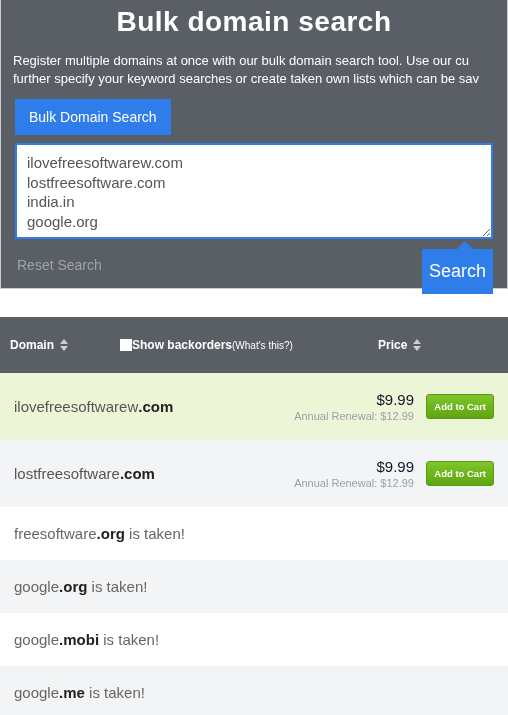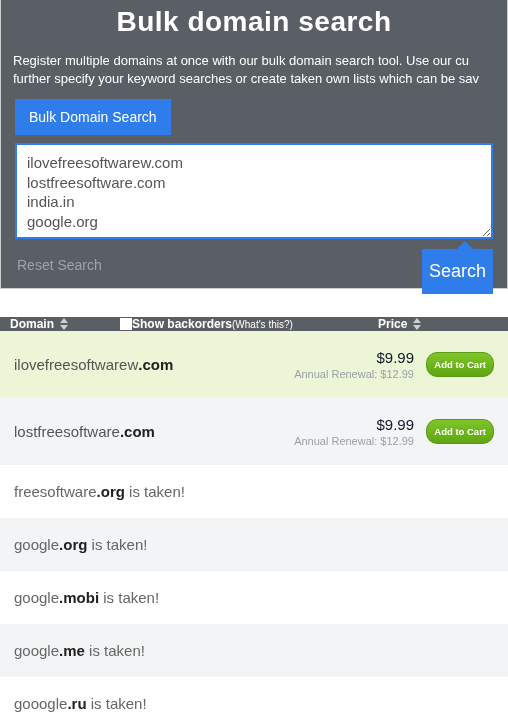--- a/index.html
+++ b/index.html
@@ -12,41 +12,41 @@
   .tab::after { content:""; position:absolute; bottom:-7px; left:50%; margin-left:-7px; width:0; height:0; border-left:7px solid transparent; border-right:7px solid transparent; border-top:7px solid #2f7dea; display:none; }
   .ta-wrap { padding: 8px 14px 0 14px; }
   textarea { width:100%; height:96px; border:2px solid #2f7dea; background:#fff; color:#555; font-size:15px; padding:8px 10px; resize: both; font-family: inherit; line-height:1.3; }
   .search-row { position: relative; padding: 0 14px 14px 14px; }
   .reset { display:inline-block; color:#9ea3ab; font-size:14px; padding:14px 0 0 2px; }
   .search-btn-wrap { position:absolute; right:14px; top:-2px; }
   .search-arrow { width:0; height:0; border-left:8px solid transparent; border-right:8px solid transparent; border-bottom:8px solid #2f7dea; margin:0 auto; margin-right:20px; }
   .search-btn { background:#2f7dea; color:#fff; border:none; font-size:18px; padding:12px 7px; cursor:pointer; }
 
   .results { margin-top: 28px; }
-  .thead { background:#5a5e65; color:#fff; display:flex; align-items:center; font-size:12px; font-weight:700; padding:0 10px; }
+  .thead { background:#5a5e65; color:#fff; display:flex; align-items:center; font-size:12px; font-weight:700; padding:21px 10px; }
   .th-domain { flex:0 0 110px; display:flex; align-items:center; gap:6px; }
   .th-back { flex:1; display:flex; align-items:center; }
   .th-price { flex:0 0 120px; display:flex; align-items:center; gap:6px;margin-left:40px; }
   .sort-icon { width:9px; height:12px; position:relative; opacity:.7; }
   .sort-icon::before, .sort-icon::after { content:""; position:absolute; left:0; width:0; height:0; border-left:4.5px solid transparent; border-right:4.5px solid transparent; }
   .sort-icon::before { top:0; border-bottom:5px solid #fff; }
   .sort-icon::after { bottom:0; border-top:5px solid #fff; }
   .checkbox { width:12px; height:12px; border:1px solid #fff; background:#fff; display:inline-block; }
   .whats { font-weight:400; font-size:10px; }
 
   .row { display:flex; align-items:center; padding:18px 14px; font-size:15px; color:#555; }
   .row.alt { background:#f3f4f5; }
   .row.avail { background:#ecf6d6; }
   .row-domain { flex:1; }
   .row-domain b { color:#222; font-weight:700; }
   .row-priceblock { text-align:right; flex:0 0 120px; }
   .row-price { color:#0f172a; font-size:15px; }
   .row-renew { color:#9aa0a7; font-size:11px; margin-top:2px; }
   .row-cart { flex:0 0 80px; text-align:right; }
-  .cart-btn { background:#6eb61a; background:linear-gradient(#7fc62a,#5ea510); color:#fff; border:1px solid #5a9a12; font-size:9.5px; font-weight:700; padding:6px 7px; border-radius:11px; cursor:pointer; }
+  .cart-btn { background:#6eb61a; background:linear-gradient(#7fc62a,#5ea510); color:#fff; border:1px solid #5a9a12; font-size:9.5px; font-weight:700; padding:6px 7px; border-radius:3px; cursor:pointer; }
   .taken { color:#666; }
 </style>
 </head>
 <body>
 
 <div class="top-panel">
   <h1 class="header-title">Bulk domain search</h1>
   <p class="header-desc">Register multiple domains at once with our bulk domain search tool. Use our cu further specify your keyword searches or create taken own lists which can be sav</p>
 
   <div class="tab-wrap">

